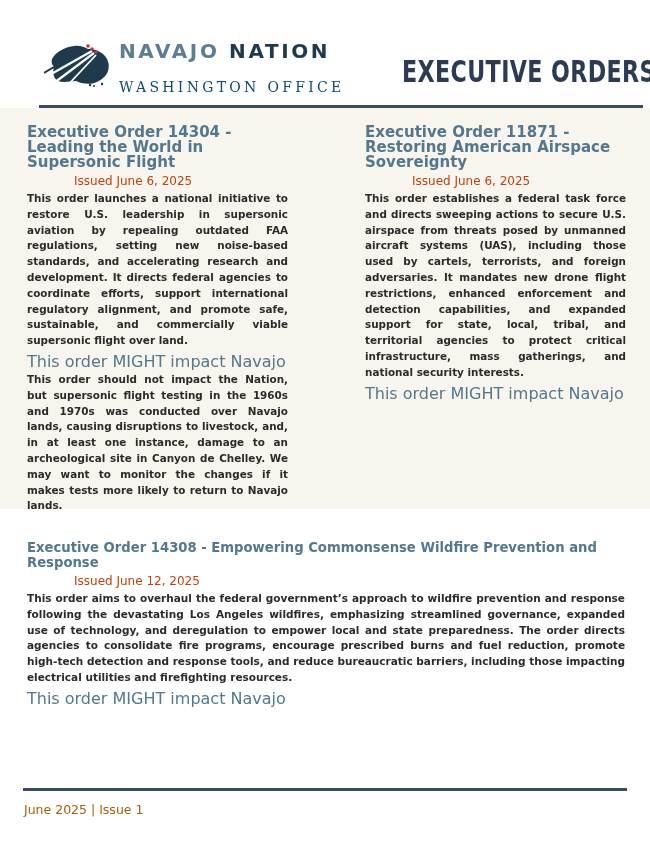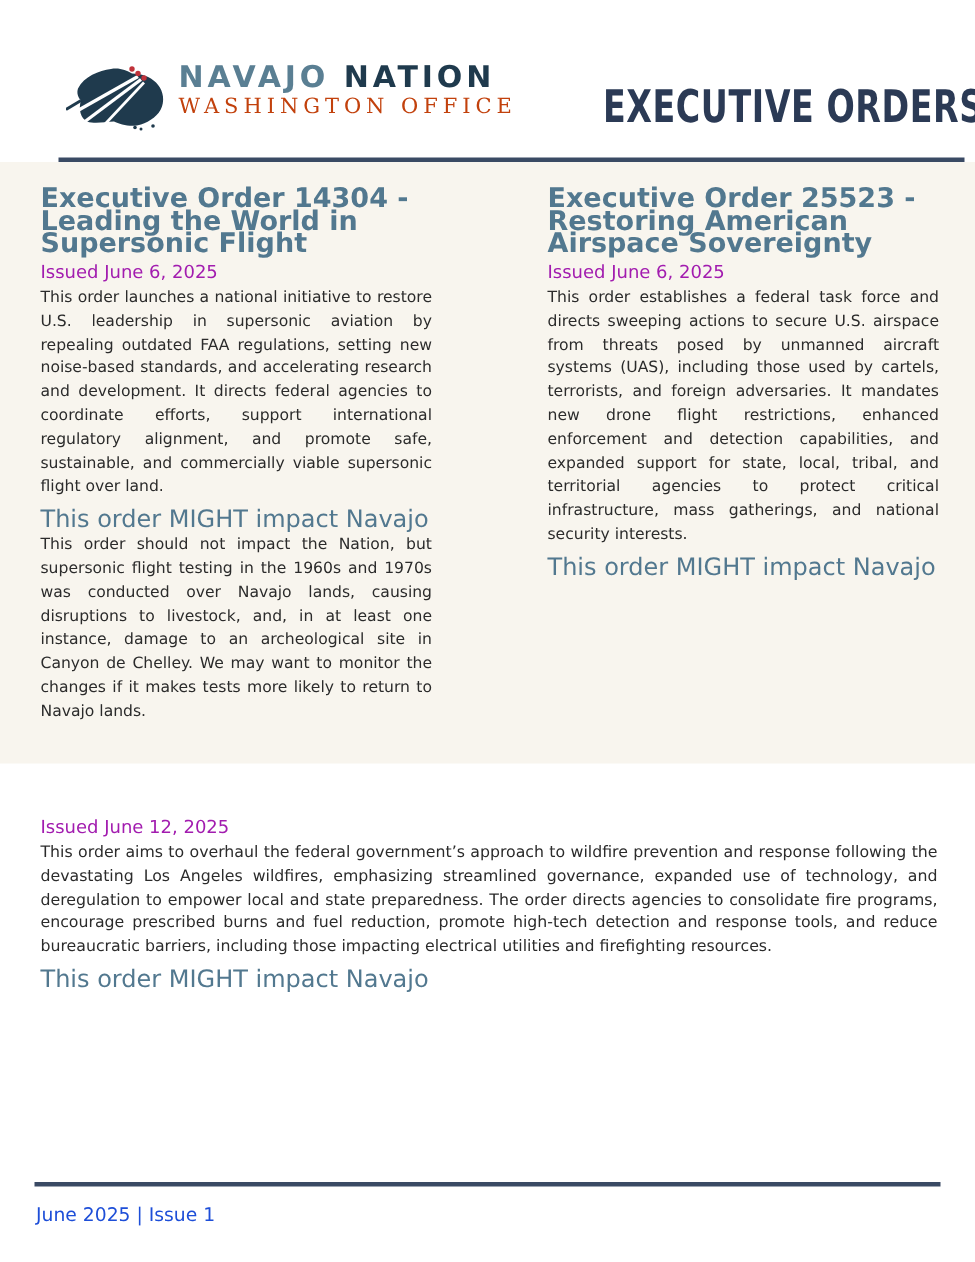--- a/index.html
+++ b/index.html
@@ -12,56 +12,56 @@
   .header { position: absolute; left: 16px; top: 0; width: 650px; height: 112px; }
   .logo { position: absolute; left: 28px; top: 37px; width: 72px; height: 52px; }
   .brand { position: absolute; left: 103px; top: 40px; }
   .brand-line1 {
     font-family: "DejaVu Sans", sans-serif; font-weight: bold; font-size: 20px;
     letter-spacing: 2.6px; line-height: 22px; white-space: nowrap;
   }
   .brand-navajo { color: #5a7f93; }
   .brand-nation { color: #1f3a4d; }
   .brand-line2 {
-    font-family: "DejaVu Serif", serif; font-size: 14px; color: #c2410c;
-    letter-spacing: 3.3px; line-height: 18px; white-space: nowrap; margin-top: 0;
+    font-family: "DejaVu Serif", serif; font-size: 14px; color: #0c4a6e;
+    letter-spacing: 3.3px; line-height: 18px; white-space: nowrap; margin-top: 16px;
   }
   .report-label {
     position: absolute; right: 26px; top: 36px;
     font-size: 10.5px; letter-spacing: 3.1px; color: #8a8a8a; white-space: nowrap;
   }
   .title {
     position: absolute; left: 386px; top: 52px; width: 226px; text-align: center;
     font-family: "DejaVu Sans", sans-serif; font-weight: bold; font-size: 30px;
     color: #2b3a55; letter-spacing: 0.5px; transform: scaleX(0.74); transform-origin: left center;
     white-space: nowrap; line-height: 40px;
   }
   .header-rule { position: absolute; left: 23px; top: 105px; width: 604px; height: 3px; background: #3a4a64; }
 
   .beige { position: absolute; left: 0; top: 108px; width: 650px; height: 401px; background: #f8f5ee; }
 
   .col { position: absolute; width: 261px; }
   .col-left { left: 27px; top: 125px; }
   .col-right { left: 365px; top: 125px; }
 
   .eo-title {
-    font-weight: bold; font-size: 18px; line-height: 15px; color: #52788f; margin: 0;
+    font-weight: bold; font-size: 15px; line-height: 15px; color: #52788f; margin: 0;
   }
-  .eo-date { font-size: 12px; color: #a21caf; line-height: 16px; margin-top: 3px; }
+  .eo-date { font-size: 12px; color: #c2410c; line-height: 16px; margin-top: 3px; margin-left: 47px; }
   .eo-body {
-    font-size: 10.4px; line-height: 15.8px; color: #2b2b2b; text-align: justify; margin-top: 2px;
+    font-size: 10.4px; line-height: 15.8px; color: #2b2b2b; text-align: justify; margin-top: 2px; font-weight: bold;
   }
   .impact-head { font-size: 16px; color: #52788f; line-height: 16px; margin-top: 5px; }
 
   .wide { position: absolute; left: 27px; top: 540px; width: 598px; }
   .wide .eo-title { font-size: 13.2px; }
   .wide .eo-body { font-size: 10.5px; line-height: 15.8px; }
 
   .footer-rule { position: absolute; left: 23px; top: 788px; width: 604px; height: 3px; background: #3a4a64; }
-  .footer-left { position: absolute; left: 24px; top: 802px; font-size: 12.5px; color: #1d4ed8; white-space: nowrap; }
+  .footer-left { position: absolute; left: 24px; top: 802px; font-size: 12.5px; color: #a16207; white-space: nowrap; }
   .footer-right { position: absolute; right: 29px; top: 802px; font-size: 12.5px; color: #222; white-space: nowrap; margin-top: 40px; }
 </style>
 </head>
 <body>
 
 <div class="header">
   <svg class="logo" viewBox="0 0 72 52">
     <path d="M8 22 C12 14 22 10 30 9 C36 8 40 10 44 12 C50 12 56 14 60 18 C64 22 66 28 64 34 C62 40 56 44 50 46 C44 48 36 46 32 44 C26 44 20 46 14 44 C10 42 8 36 10 30 C8 28 7 25 8 22 Z" fill="#1f3a4d"></path>
     <path d="M2 40 L48 14" stroke="#ffffff" stroke-width="2.2"></path>
     <path d="M10 46 L50 16" stroke="#ffffff" stroke-width="2.2"></path>
@@ -89,27 +89,28 @@
 
 <div class="col col-left">
   <h2 class="eo-title">Executive Order 14304 - Leading the World in Supersonic Flight</h2>
   <div class="eo-date">Issued June 6, 2025</div>
   <div class="eo-body">This order launches a national initiative to restore U.S. leadership in supersonic aviation by repealing outdated FAA regulations, setting new noise-based standards, and accelerating research and development. It directs federal agencies to coordinate efforts, support international regulatory alignment, and promote safe, sustainable, and commercially viable supersonic flight over land.</div>
   <div class="impact-head">This order MIGHT impact Navajo</div>
   <div class="eo-body">This order should not impact the Nation, but supersonic flight testing in the 1960s and 1970s was conducted over Navajo lands, causing disruptions to livestock, and, in at least one instance, damage to an archeological site in Canyon de Chelley. We may want to monitor the changes if it makes tests more likely to return to Navajo lands.</div>
 </div>
 
 <div class="col col-right">
-  <h2 class="eo-title">Executive Order 25523 - Restoring American Airspace Sovereignty</h2>
+  <h2 class="eo-title">Executive Order 11871 - Restoring American Airspace Sovereignty</h2>
   <div class="eo-date">Issued June 6, 2025</div>
   <div class="eo-body">This order establishes a federal task force and directs sweeping actions to secure U.S. airspace from threats posed by unmanned aircraft systems (UAS), including those used by cartels, terrorists, and foreign adversaries. It mandates new drone flight restrictions, enhanced enforcement and detection capabilities, and expanded support for state, local, tribal, and territorial agencies to protect critical infrastructure, mass gatherings, and national security interests.</div>
   <div class="impact-head">This order MIGHT impact Navajo</div>
 </div>
 
 <div class="wide">
+  <h2 class="eo-title">Executive Order 14308 - Empowering Commonsense Wildfire Prevention and Response</h2>
   <div class="eo-date">Issued June 12, 2025</div>
   <div class="eo-body">This order aims to overhaul the federal government’s approach to wildfire prevention and response following the devastating Los Angeles wildfires, emphasizing streamlined governance, expanded use of technology, and deregulation to empower local and state preparedness. The order directs agencies to consolidate fire programs, encourage prescribed burns and fuel reduction, promote high-tech detection and response tools, and reduce bureaucratic barriers, including those impacting electrical utilities and firefighting resources.</div>
   <div class="impact-head">This order MIGHT impact Navajo</div>
 </div>
 
 <div class="footer-rule"></div>
 <div class="footer-left">June 2025 | Issue 1</div>
 <div class="footer-right">Page 22</div>
 
 </body></html>

